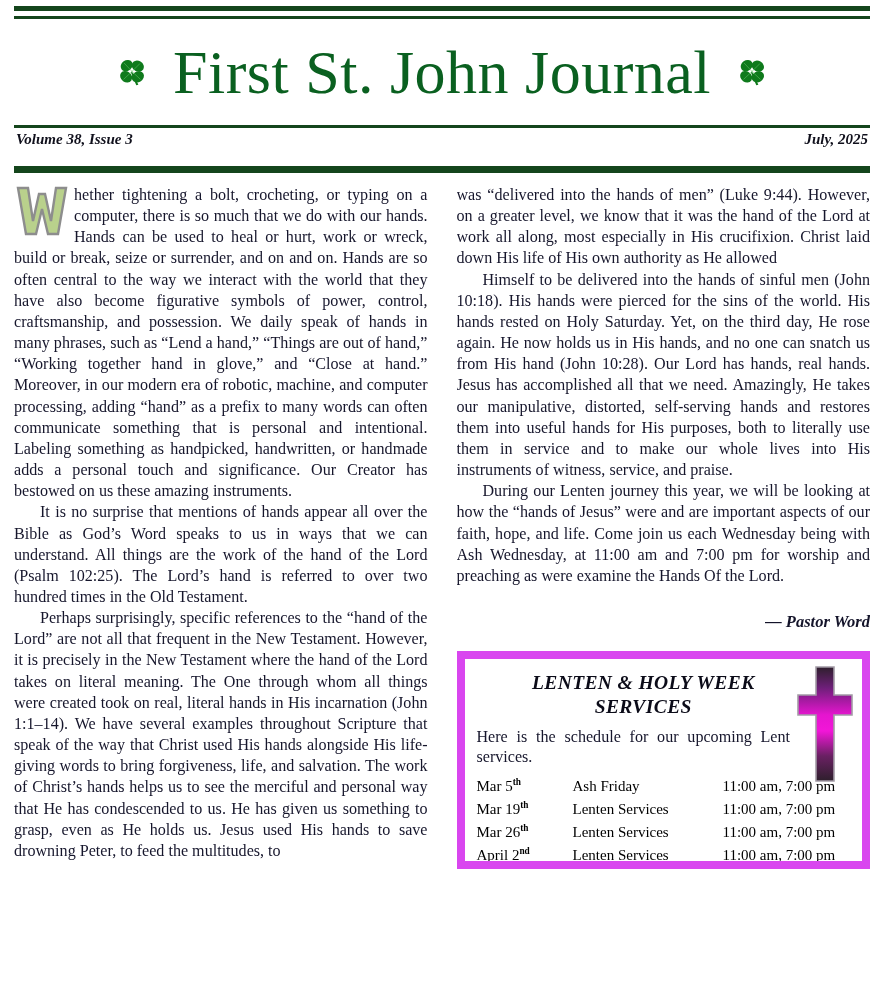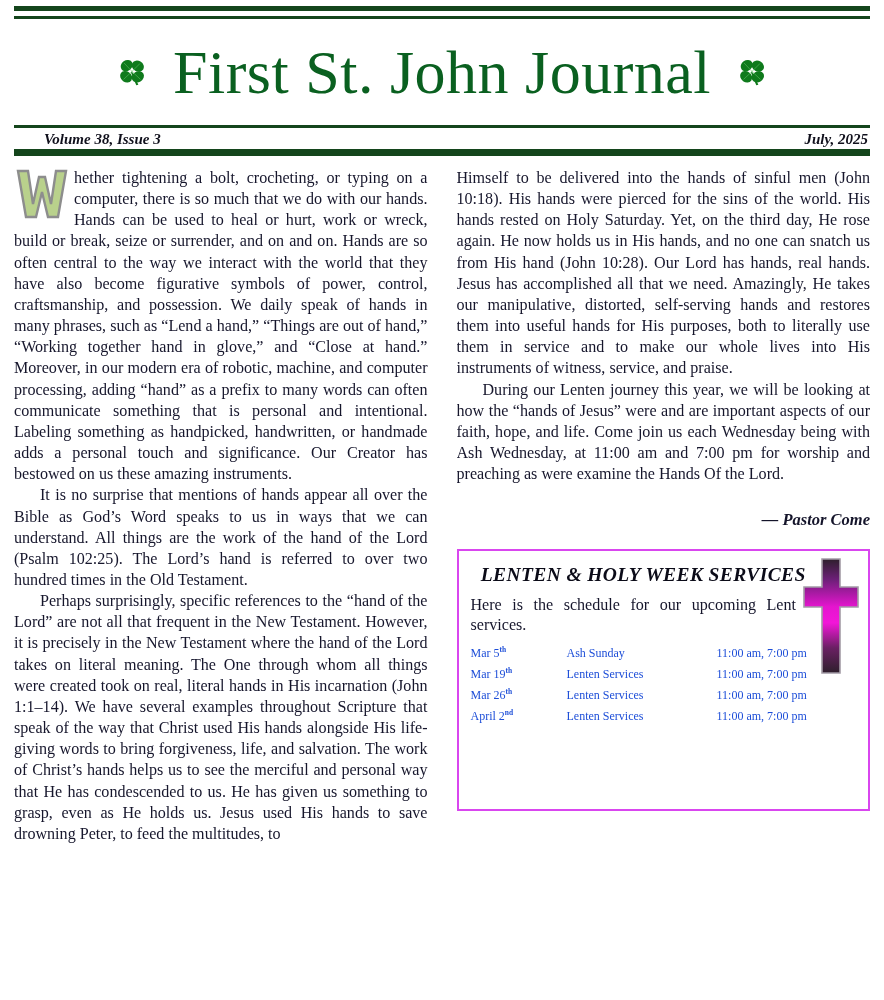--- a/index.html
+++ b/index.html
@@ -28,21 +28,21 @@
     font-family:"Liberation Serif","DejaVu Serif",serif;
     letter-spacing:0.5px;white-space:nowrap;
   }
   .clover{width:34px;height:34px;display:block;flex:0 0 auto;}
 
   
   .volbar-top{height:3px;background:#14451c;margin-top:10px;}
   .volbar{
     display:flex;justify-content:space-between;align-items:center;
     font-style:italic;font-weight:bold;font-size:15px;
-    padding:3px 2px 1px 2px;color:#10101c;margin-left:28px;
+    padding:3px 2px 18px 2px;color:#10101c;
   }
   .volbar-bottom{height:7px;background:#14451c;}
 
   
   .columns{display:flex;margin-top:11px;height:812px;overflow:hidden;}
   .col{width:414px;overflow:hidden;}
   .col-left{padding-right:0;}
   .col-right{margin-left:29px;position:relative;}
 
   .body-text{
@@ -60,40 +60,40 @@
   }
   .dropcap svg{display:block;}
 
   .signature{
     text-align:right;font-style:italic;font-weight:bold;
     font-size:16.5px;margin-top:26px;color:#14142a;
   }
 
   
   .lent-box{
-    border:2px solid #d946ef;
+    border:8px solid #d946ef;
     margin-top:19px;
     padding:10px 12px 6px 12px;
     position:relative;
     box-sizing:border-box;
     background:#ffffff;
-    height:262px;
+    height:218px;
     overflow:hidden;
   }
   .lent-title{
     text-align:center;font-weight:bold;font-style:italic;
     font-size:19.5px;line-height:1.22;color:#0b0b18;
     margin:2px 50px 7px 10px;
     letter-spacing:0.4px;
   }
   .lent-intro{
     font-size:16.1px;line-height:1.26;text-align:justify;
     margin:8px 60px 7px 0;color:#16162c;
   }
-  .sched{width:100%;border-collapse:collapse;font-size:12px;color:#1d4ed8;}
+  .sched{width:100%;border-collapse:collapse;font-size:15px;color:#000000;}
   .sched td{padding:2.5px 0;vertical-align:baseline;white-space:nowrap;}
   .sched .c-date{width:96px;}
   .sched .c-event{width:150px;}
   .sched .c-time{text-align:left;}
   .sched sup{font-size:0.62em;vertical-align:super;font-weight:bold;}
 
   .cross{
     position:absolute;right:8px;top:6px;width:60px;height:118px;
   }
 </style>
@@ -162,24 +162,25 @@
             <path d="M4 3 L14 3 L19 36 L25 9 L31 9 L37 36 L42 3 L52 3 L44 49 L34 49 L28 24 L22 49 L12 49 Z" fill="#b9d18c" stroke="#8d8d8d" stroke-width="2.4" stroke-linejoin="miter"></path>
           </svg>
         </span>
         <span>hether tightening a bolt, crocheting, or typing on a computer, there is so much that we do with our hands. Hands can be used to heal or hurt, work or wreck, build or break, seize or surrender, and on and on. Hands are so often central to the way we interact with the world that they have also become figurative symbols of power, control, craftsmanship, and possession. We daily speak of hands in many phrases, such as “Lend a hand,” “Things are out of hand,” “Working together hand in glove,” and “Close at hand.” Moreover, in our modern era of robotic, machine, and computer processing, adding “hand” as a prefix to many words can often communicate something that is personal and intentional. Labeling something as handpicked, handwritten, or handmade adds a personal touch and significance. Our Creator has bestowed on us these amazing instruments.</span>
       </p>
       <p class="body-text">It is no surprise that mentions of hands appear all over the Bible as God’s Word speaks to us in ways that we can understand. All things are the work of the hand of the Lord (Psalm 102:25). The Lord’s hand is referred to over two hundred times in the Old Testament.</p>
       <p class="body-text">Perhaps surprisingly, specific references to the “hand of the Lord” are not all that frequent in the New Testament. However, it is precisely in the New Testament where the hand of the Lord takes on literal meaning. The One through whom all things were created took on real, literal hands in His incarnation (John 1:1–14). We have several examples throughout Scripture that speak of the way that Christ used His hands alongside His life-giving words to bring forgiveness, life, and salvation. The work of Christ’s hands helps us to see the merciful and personal way that He has condescended to us. He has given us something to grasp, even as He holds us. Jesus used His hands to save drowning Peter, to feed the multitudes, to</p>
     </div>
 
     <div class="col col-right">
+      <p class="body-text">was “delivered into the hands of men” (Luke 9:44). However, on a greater level, we know that it was the hand of the Lord at work all along, most especially in His crucifixion. Christ laid down His life of His own authority as He allowed</p>
       <p class="body-text">Himself to be delivered into the hands of sinful men (John 10:18). His hands were pierced for the sins of the world. His hands rested on Holy Saturday. Yet, on the third day, He rose again. He now holds us in His hands, and no one can snatch us from His hand (John 10:28). Our Lord has hands, real hands. Jesus has accomplished all that we need. Amazingly, He takes our manipulative, distorted, self-serving hands and restores them into useful hands for His purposes, both to literally use them in service and to make our whole lives into His instruments of witness, service, and praise.</p>
       <p class="body-text">During our Lenten journey this year, we will be looking at how the “hands of Jesus” were and are important aspects of our faith, hope, and life. Come join us each Wednesday being with Ash Wednesday, at 11:00 am and 7:00 pm for worship and preaching as were examine the Hands Of the Lord.</p>
 
-      <div class="signature">— Pastor Come</div>
+      <div class="signature">— Pastor Word</div>
 
       <div class="lent-box">
         <span class="cross">
           <svg width="60" height="118" viewBox="0 0 60 118" aria-hidden="true">
             <defs>
               <linearGradient id="crossgrad" x1="0" y1="0" x2="0" y2="1">
                 <stop offset="0%" stop-color="#2e1f2c"></stop>
                 <stop offset="18%" stop-color="#6d1f78"></stop>
                 <stop offset="42%" stop-color="#e515cf"></stop>
                 <stop offset="56%" stop-color="#f216d8"></stop>
@@ -191,21 +192,21 @@
           </svg>
         </span>
 
         <div class="lent-title">LENTEN &amp; HOLY WEEK SERVICES</div>
         <div class="lent-intro">Here is the schedule for our upcoming Lent services.</div>
 
         <table class="sched">
           <tbody>
               <tr>
                 <td class="c-date">Mar 5<sup>th</sup></td>
-                <td class="c-event">Ash Sunday</td>
+                <td class="c-event">Ash Friday</td>
                 <td class="c-time">11:00 am,  7:00 pm</td>
               </tr>
               <tr>
                 <td class="c-date">Mar 19<sup>th</sup></td>
                 <td class="c-event">Lenten Services</td>
                 <td class="c-time">11:00 am,  7:00 pm</td>
               </tr>
               <tr>
                 <td class="c-date">Mar 26<sup>th</sup></td>
                 <td class="c-event">Lenten Services</td>

